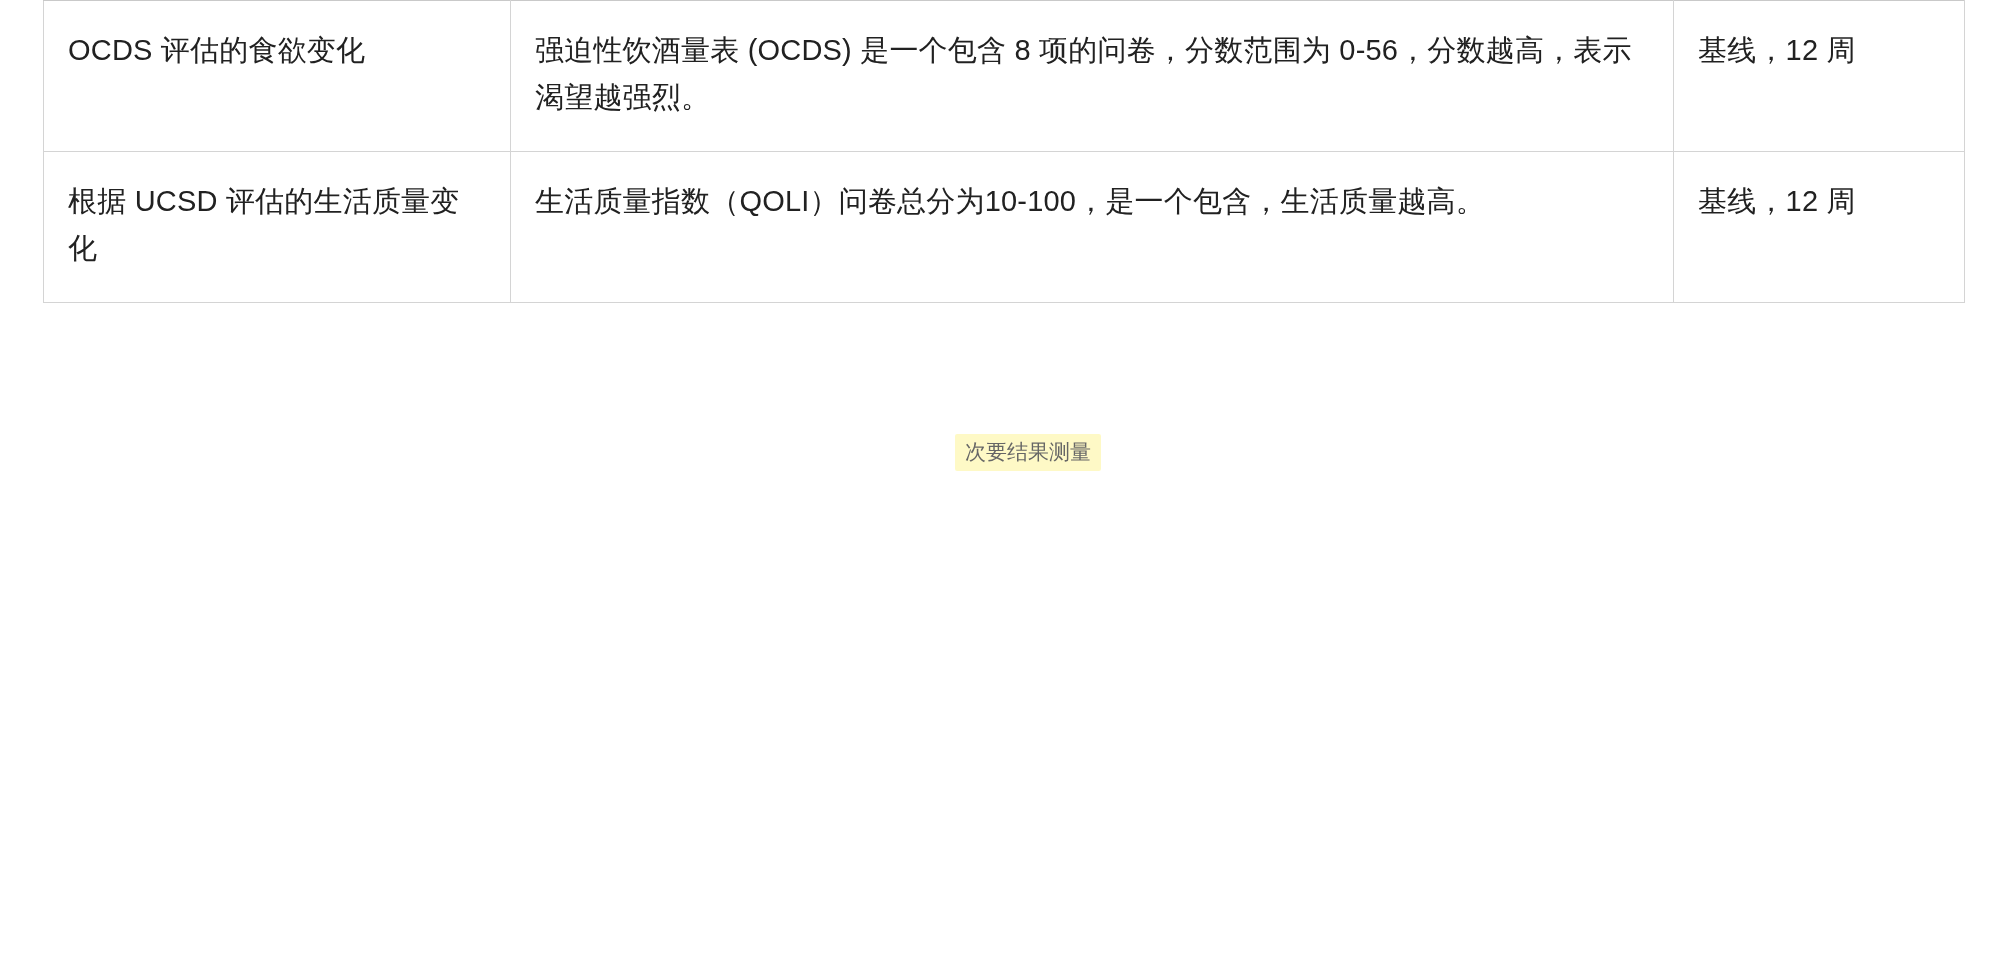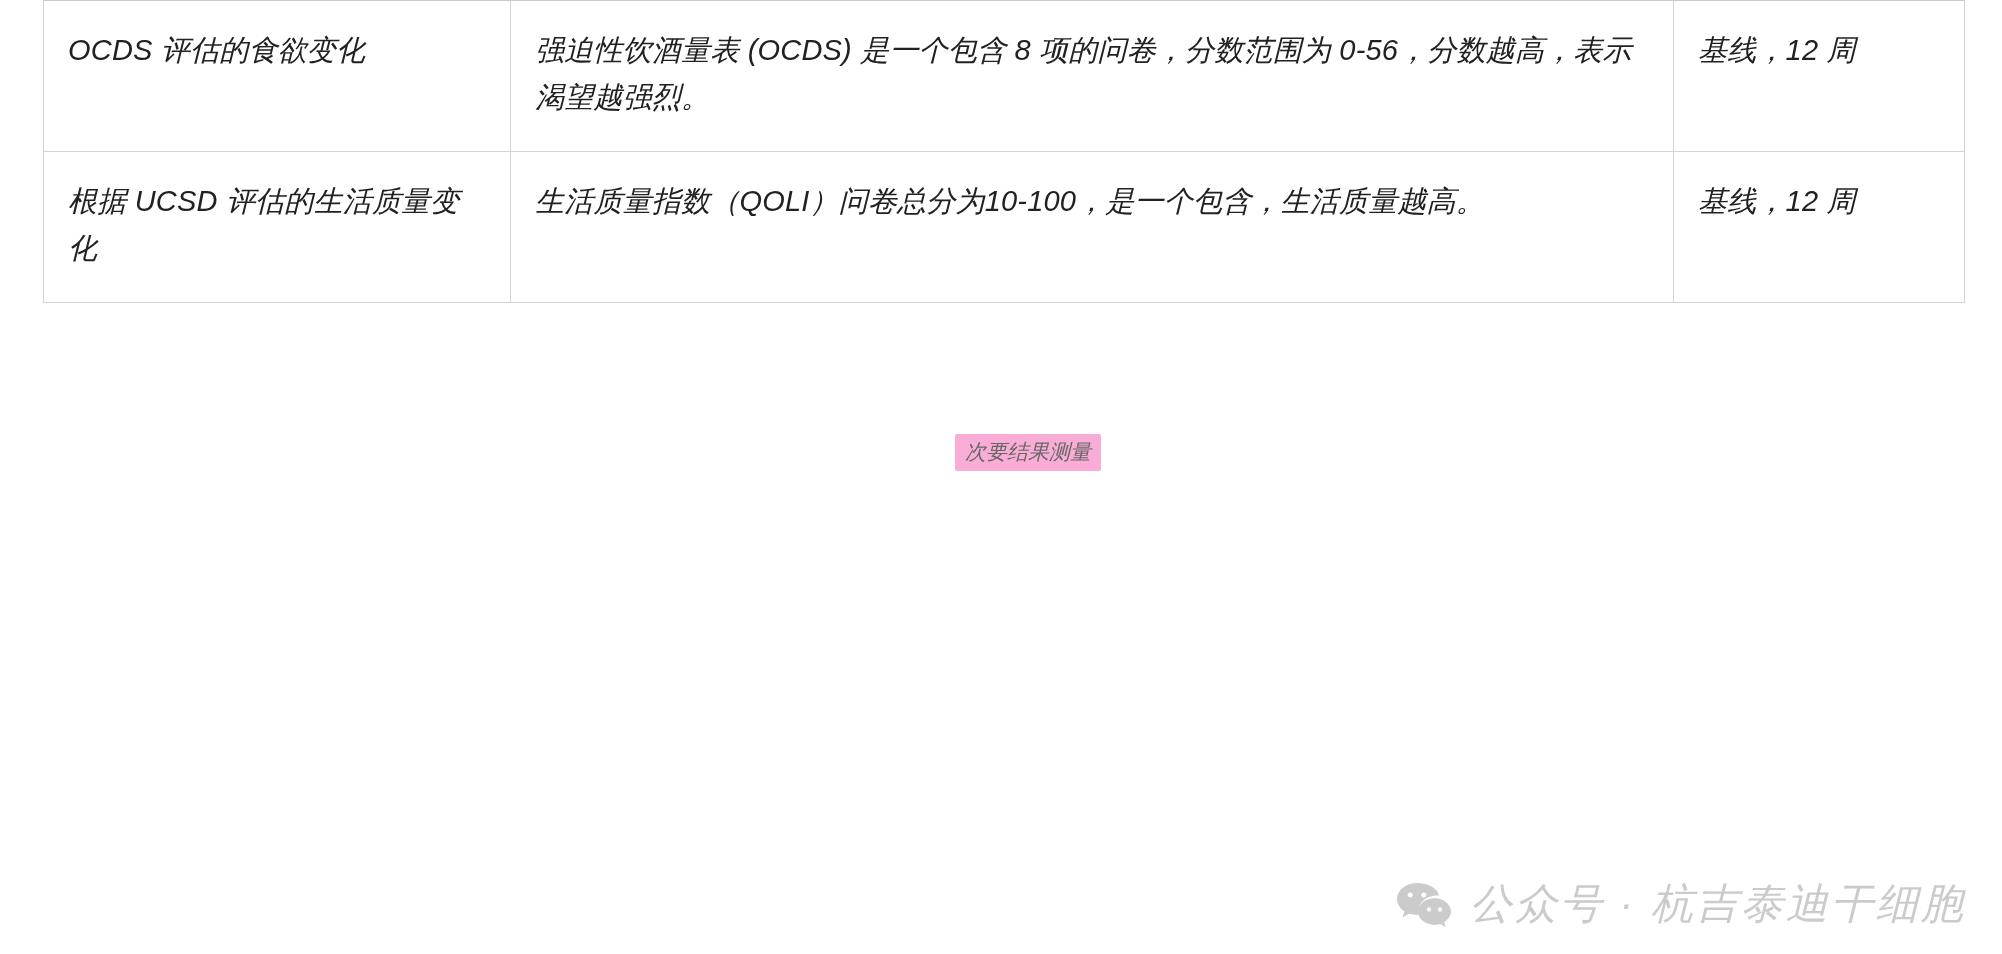--- a/index.html
+++ b/index.html
@@ -12,21 +12,20 @@
   }
   body {
     font-family: "Liberation Sans", sans-serif;
     color: #1a1a1a;
   }
   .page {
     position: relative;
     width: 2002px;
     height: 954px;
     background: #ffffff;
-    font-style: italic;
   }
   .table-wrap {
     position: absolute;
     left: 43px;
     top: 0px;
     width: 1921px;
   }
   table.outcomes {
     border-collapse: collapse;
     width: 1921px;
@@ -57,21 +56,21 @@
   }
   td.measure-time {
     padding-left: 30px;
     white-space: nowrap;
   }
   
   .float-label {
     position: absolute;
     left: 955px;
     top: 434px;
-    background: #f9a8d4;
+    background: #fef9c3;
     color: #5e5e5e;
     font-size: 21px;
     line-height: 1.1;
     padding: 6px 10px 8px 10px;
     border-radius: 2px;
     opacity: 0.95;
     white-space: nowrap;
   }
   
   .watermark {
@@ -112,25 +111,14 @@
           <td class="measure-title">根据 UCSD 评估的生活质量变化</td>
           <td class="measure-desc">生活质量指数（QOLI）问卷总分为10-100，是一个包含，生活质量越高。</td>
           <td class="measure-time">基线，12 周</td>
         </tr>
       </tbody>
     </table>
   </div>
 
   <div class="float-label">次要结果测量</div>
 
-  <div class="watermark">
-    <span class="wechat-icon">
-      <svg width="56" height="46" viewBox="0 0 56 46" xmlns="http://www.w3.org/2000/svg">
-        <g fill="#c9c9c9">
-          <path d="M21 2C10 2 1 9.2 1 18.1c0 5 2.9 9.5 7.4 12.4l-1.9 5.8 6.8-3.5c2.4.7 4.9 1.1 7.7 1.1.7 0 1.4 0 2.1-.1-.4-1.3-.6-2.6-.6-4 0-8.4 8.3-15.2 18.6-15.2.7 0 1.4 0 2.1.1C41.6 7.3 32.3 2 21 2zm-6.8 9.4c1.4 0 2.5 1.1 2.5 2.5s-1.1 2.5-2.5 2.5-2.6-1.1-2.6-2.5 1.2-2.5 2.6-2.5zm13.6 0c1.4 0 2.5 1.1 2.5 2.5s-1.1 2.5-2.5 2.5-2.6-1.1-2.6-2.5 1.2-2.5 2.6-2.5z"></path>
-          <path d="M55 30.6c0-7.3-7.4-13.3-16.5-13.3s-16.5 6-16.5 13.3S29.4 43.9 38.5 43.9c2 0 3.9-.3 5.7-.8l5.6 3-1.6-4.9c3.9-2.4 6.8-6.2 6.8-10.6zM33 26.3c1.1 0 2.1.9 2.1 2.1s-.9 2.1-2.1 2.1-2.1-.9-2.1-2.1.9-2.1 2.1-2.1zm11.1 0c1.1 0 2.1.9 2.1 2.1s-.9 2.1-2.1 2.1-2.1-.9-2.1-2.1.9-2.1 2.1-2.1z"></path>
-        </g>
-      </svg>
-    </span>
-    <span class="wm-text">公众号 · 杭吉泰迪干细胞</span>
-  </div>
 
 </div>
 
 </body></html>

